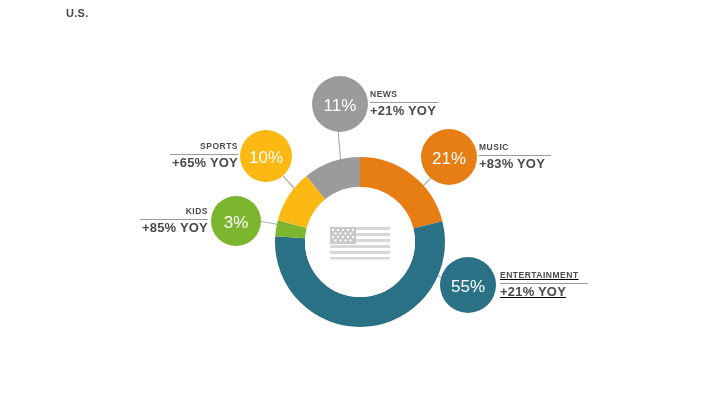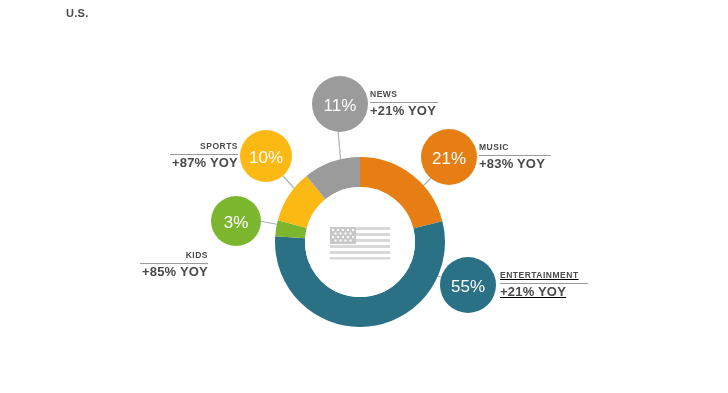--- a/index.html
+++ b/index.html
@@ -167,25 +167,25 @@
     <div class="rule"></div>
     <div class="yoy">+83% YOY</div>
   </div>
 
   <div class="callout align-left" style="left:500px; top:270px; width:88px;text-decoration:underline;">
     <div class="cat">ENTERTAINMENT</div>
     <div class="rule"></div>
     <div class="yoy">+21% YOY</div>
   </div>
 
-  <div class="callout align-right" style="left:140px; top:206px; width:68px;margin-top:44px;">
+  <div class="callout align-right" style="left:140px; top:206px; width:68px;">
     <div class="cat">KIDS</div>
     <div class="rule"></div>
     <div class="yoy">+85% YOY</div>
   </div>
 
   <div class="callout align-right" style="left:170px; top:141px; width:68px;">
     <div class="cat">SPORTS</div>
     <div class="rule"></div>
-    <div class="yoy">+87% YOY</div>
+    <div class="yoy">+65% YOY</div>
   </div>
 
 </div>
 
 </body></html>

